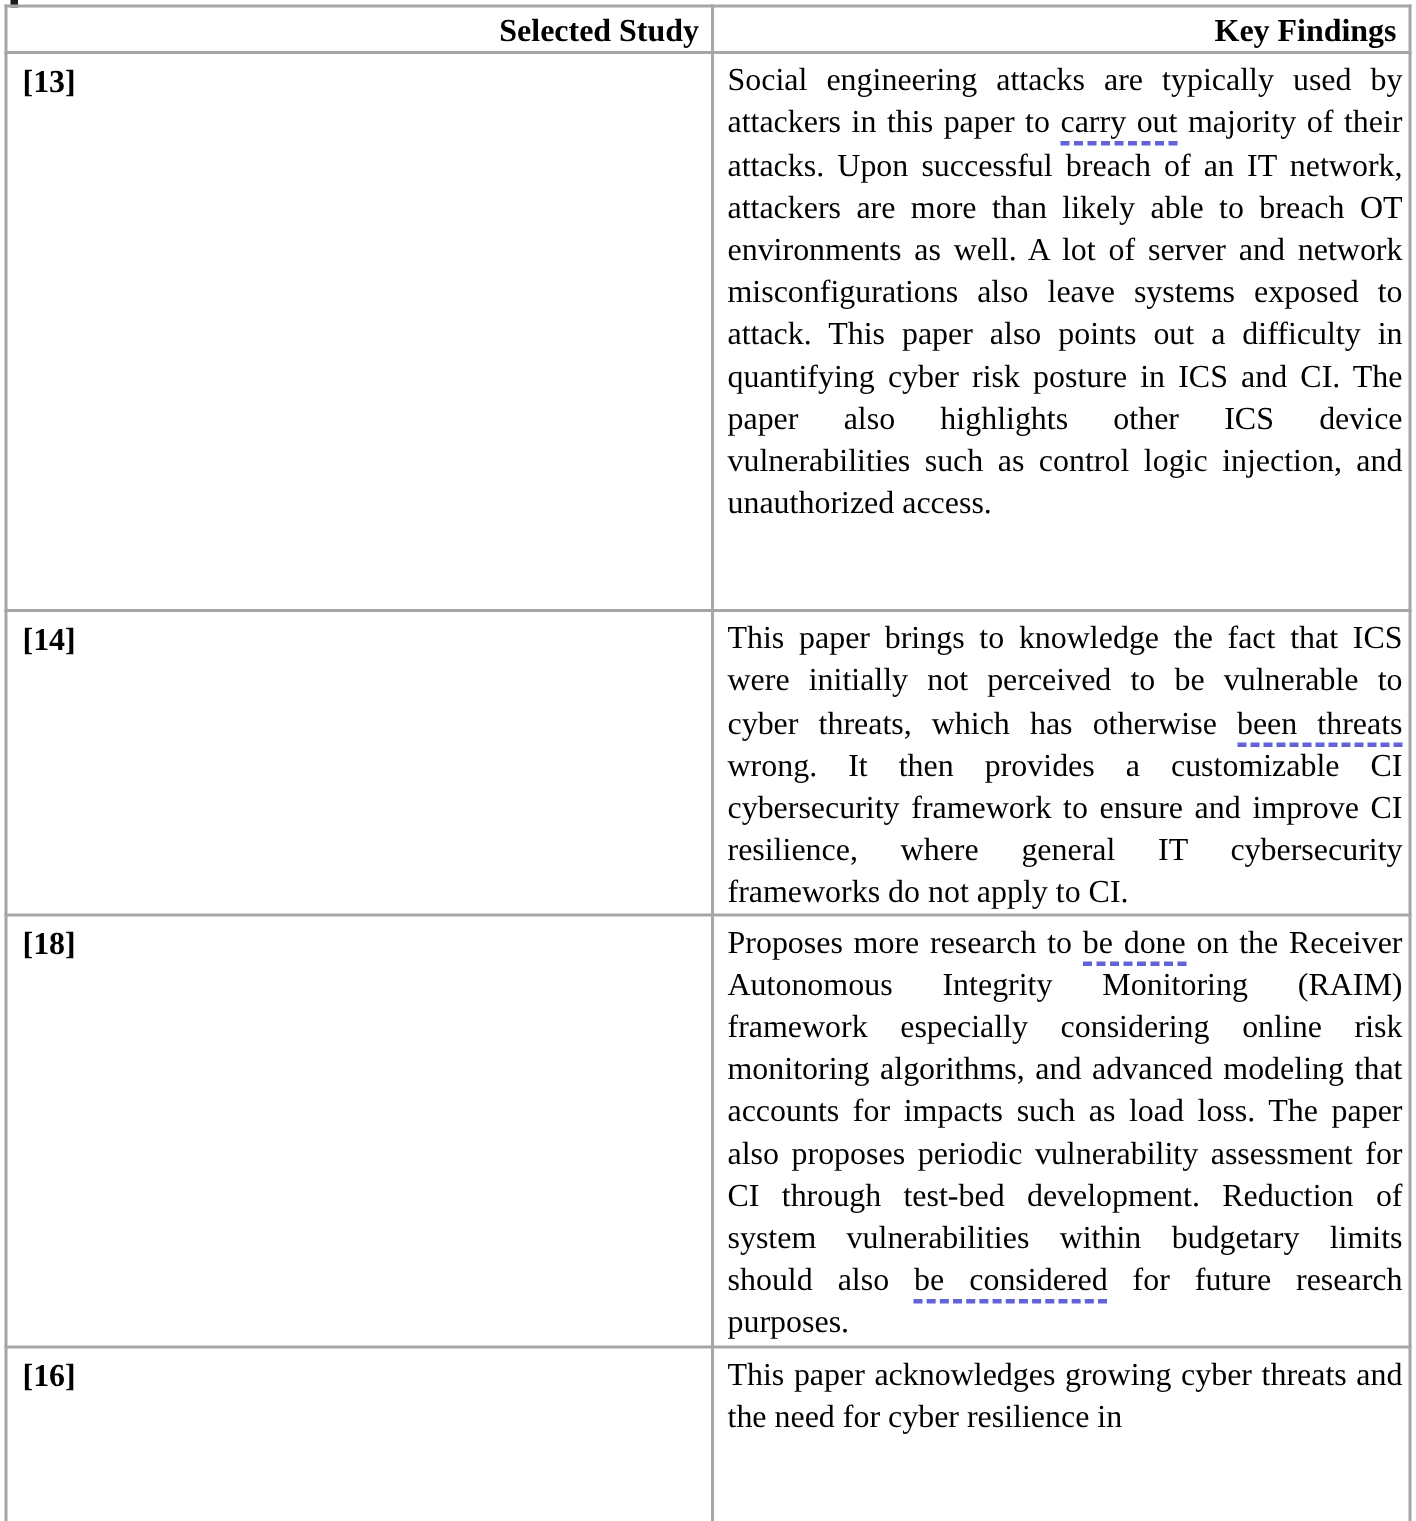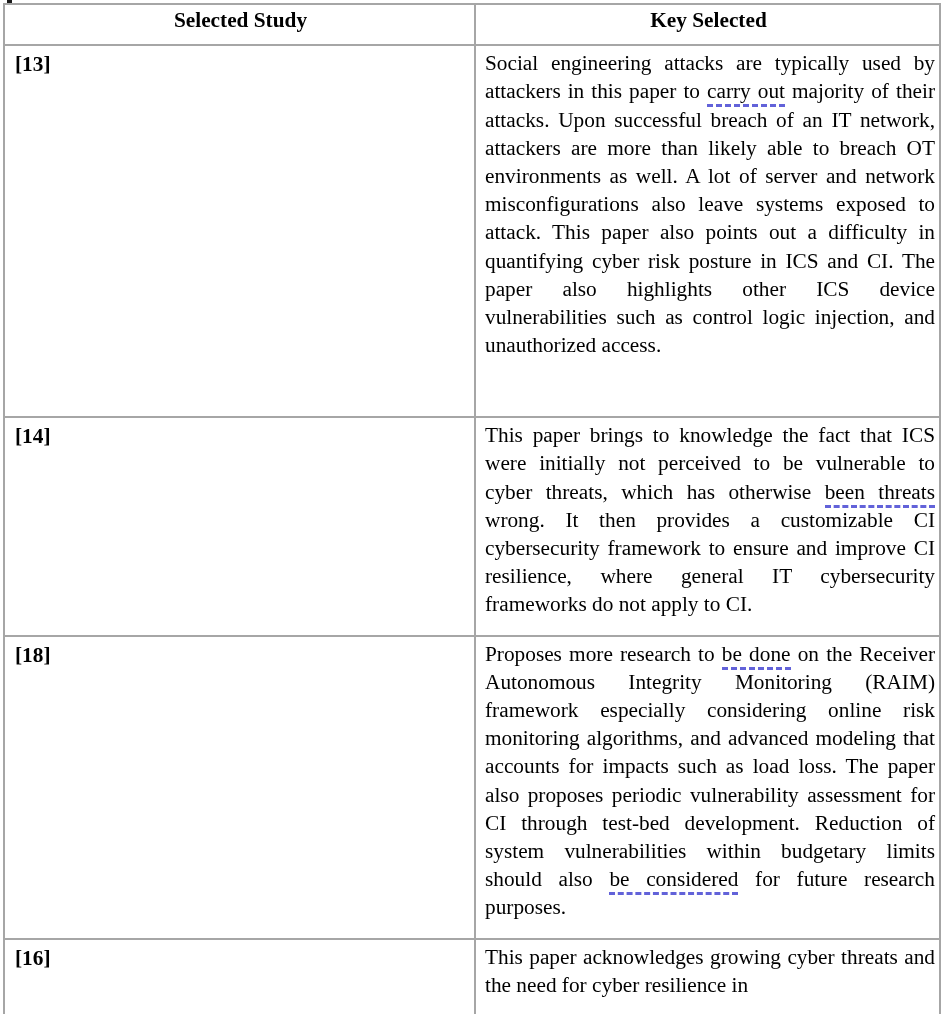--- a/index.html
+++ b/index.html
@@ -29,33 +29,33 @@
   col.col-study{width:471px;}
   col.col-findings{width:465px;}
   th,td{
     border:2px solid var(--border-color);
     vertical-align:top;
     font-size:21.3px;
     line-height:28.2px;
   }
   thead tr{height:31px;}
   th{
-    text-align:center;
+    text-align:right;
     font-weight:bold;
-    padding:1px 8px 10px 10px;
+    padding:1px 8px 0 10px;
     white-space:nowrap;
     overflow:hidden;
   }
   td.study-cell{
     font-weight:bold;
     padding:4px 8px 0 10px;
   }
   td.findings-cell{
     text-align:justify;
-    padding:3px 4px 16px 9px;
+    padding:3px 4px 0 9px;
   }
   tbody tr:nth-child(1){height:372px;}
   tbody tr:nth-child(2){height:176px;}
   tbody tr:nth-child(3){height:288px;}
   tbody tr:nth-child(4){height:120px;}
   .grammar-dash{
     border-bottom:3.5px dashed var(--grammar-underline);
     padding-bottom:1px;
   }
 </style>
@@ -65,21 +65,21 @@
 <div class="crop-artifact"></div>
 
 <table class="findings-table">
   <colgroup>
     <col class="col-study">
     <col class="col-findings">
   </colgroup>
   <thead>
     <tr>
       <th>Selected Study</th>
-      <th>Key Selected</th>
+      <th>Key Findings</th>
     </tr>
   </thead>
   <tbody>
       <tr>
         <td class="study-cell">[13]</td>
         <td class="findings-cell">Social engineering attacks are typically used by attackers in this paper to <span class="grammar-dash">carry out</span> majority of their attacks. Upon successful breach of an IT network, attackers are more than likely able to breach OT environments as well. A lot of server and network misconfigurations also leave systems exposed to attack. This paper also points out a difficulty in quantifying cyber risk posture in ICS and CI. The paper also highlights other ICS device vulnerabilities such as control logic injection, and unauthorized access.</td>
       </tr>
       <tr>
         <td class="study-cell">[14]</td>
         <td class="findings-cell">This paper brings to knowledge the fact that ICS were initially not perceived to be vulnerable to cyber threats, which has otherwise <span class="grammar-dash">been threats</span> wrong. It then provides a customizable CI cybersecurity framework to ensure and improve CI resilience, where general IT cybersecurity frameworks do not apply to CI.</td>

